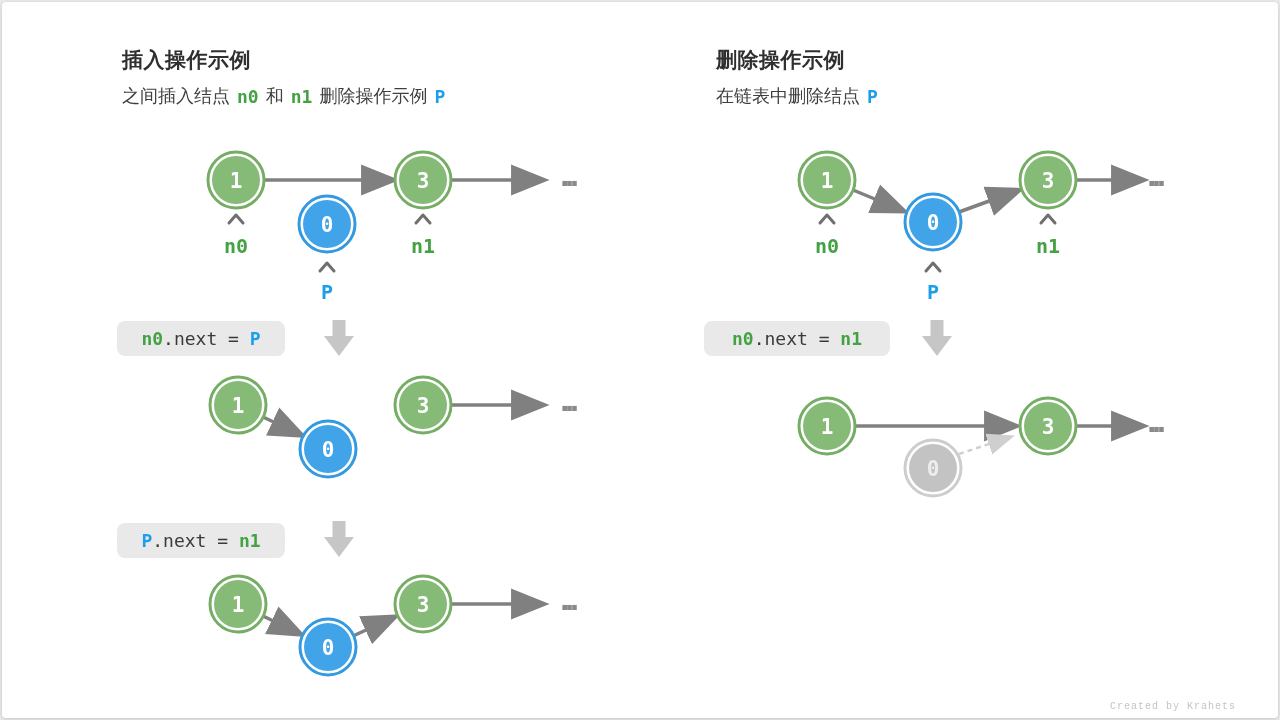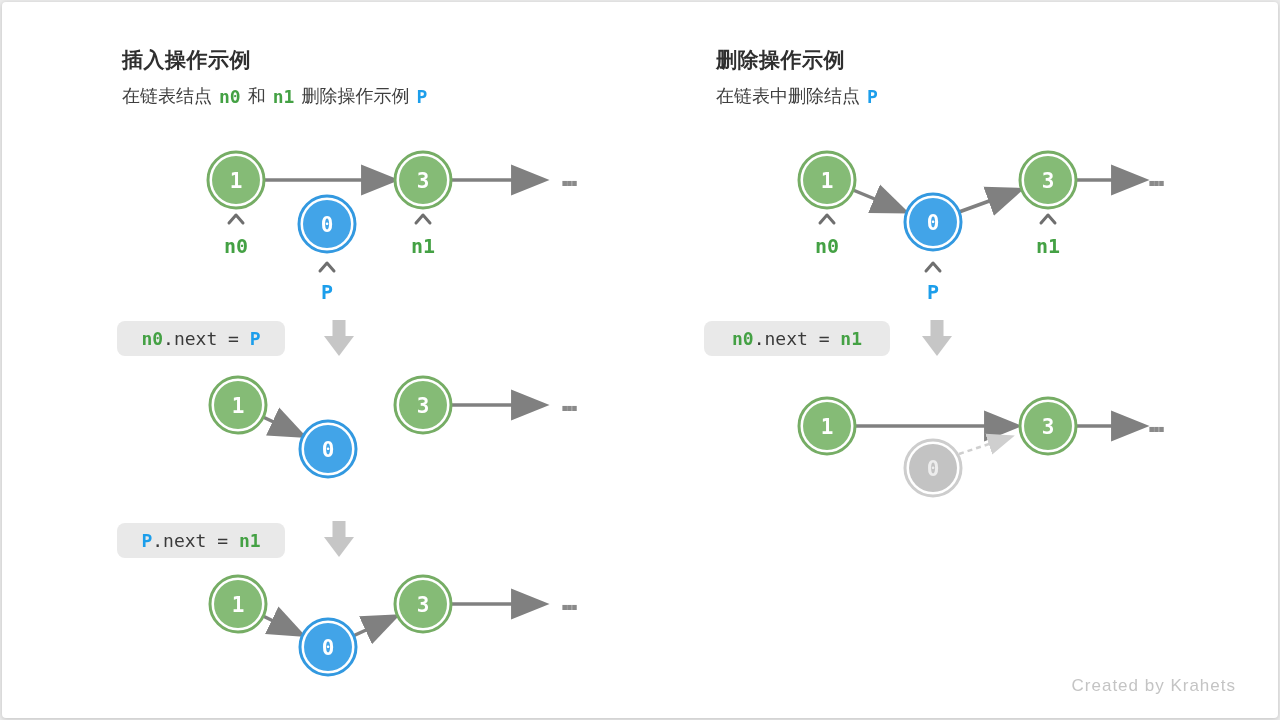--- a/index.html
+++ b/index.html
@@ -11,22 +11,22 @@
   .panel-sub{font-size:18px;color:var(--body_text);display:flex;align-items:center;}
   .tok{font-family:"DejaVu Sans Mono","Liberation Mono",monospace;font-weight:bold;
     font-size:18px;margin:0 7px;}
   .tok-g{color:var(--green_dark);} .tok-b{color:var(--blue_dark);}
   .code-box{background:var(--code_bg);border-radius:8px;display:flex;align-items:center;
     justify-content:center;font-family:"DejaVu Sans Mono","Liberation Mono",monospace;
     font-size:18px;color:var(--code_text);}
   .code-box .cg{color:var(--green_dark);font-weight:bold;}
   .code-box .cb{color:var(--blue_dark);font-weight:bold;}
   .code-box .cp{white-space:pre;}
-  .watermark{font-family:Liberation Sans, sans-serif;font-size:17px;
-    color:var(--watermark);letter-spacing:1px;}
+  .watermark{font-family:Liberation Mono, monospace;font-size:10px;
+    color:var(--watermark);letter-spacing:1px;margin-top:25px;}
   svg{position:absolute;left:0;top:0;}
   .ring-g{fill:#fff;stroke:var(--green_ring);stroke-width:3;}
   .core-g{fill:var(--green);}
   .ring-b{fill:#fff;stroke:var(--blue_ring);stroke-width:3;}
   .core-b{fill:var(--blue);}
   .ring-x{fill:#fff;stroke:var(--node_gray_ring);stroke-width:3;}
   .core-x{fill:var(--node_gray);}
   .nv{font-family:"DejaVu Sans Mono","Liberation Mono",monospace;font-weight:bold;
     font-size:21px;fill:#ffffff;text-anchor:middle;}
   .nv-x{fill:#ededed;}
@@ -41,21 +41,21 @@
   .mk-g{fill:var(--arrow_gray);} .mk-l{fill:var(--arrow_light);}
   .blk{fill:var(--block_arrow);}
 </style>
 </head>
 <body>
 
 <div class="card">
 
   <div class="abs panel-title" style="left:120px;top:44px;">插入操作示例</div>
   <div class="abs panel-sub" style="left:120px;top:82px;">
-    <span>在链表结点</span>
+    <span>之间插入结点</span>
     <span class="tok tok-g">n0</span>
     <span>和</span>
     <span class="tok tok-g">n1</span>
     <span>删除操作示例</span>
     <span class="tok tok-b">P</span>
   </div>
 
   <div class="abs panel-title" style="left:714px;top:44px;">删除操作示例</div>
   <div class="abs panel-sub" style="left:714px;top:82px;align-items:center;">
     <span>在链表中删除结点</span>

